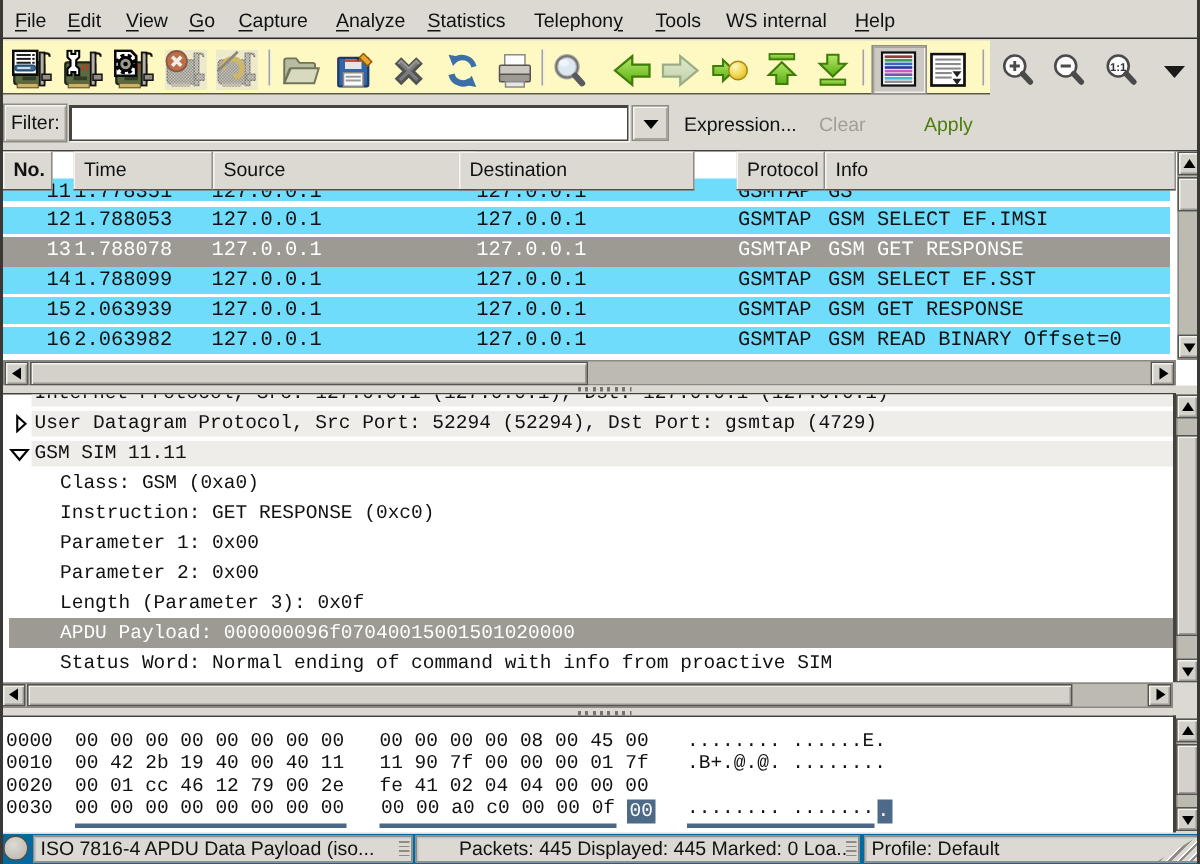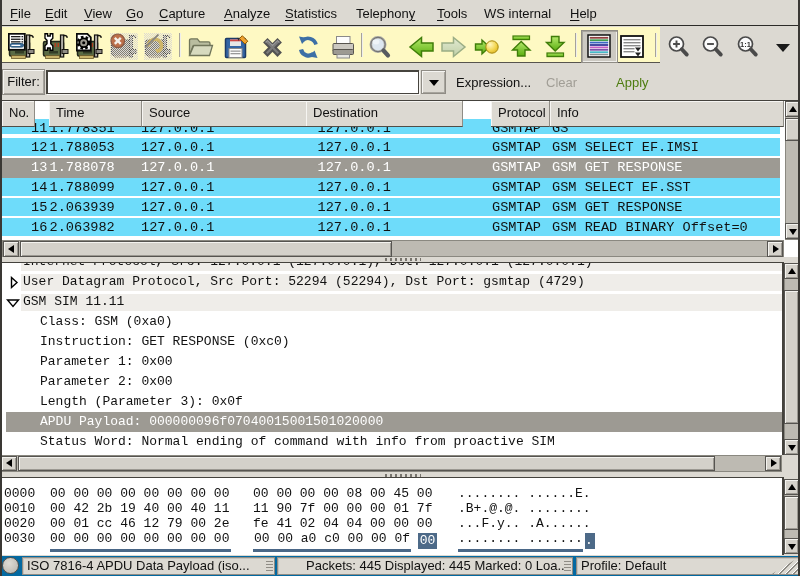--- a/index.html
+++ b/index.html
@@ -253,21 +253,21 @@
 </div>
 <div id="plist" class="abs">
   <div style="position:absolute; left:0px; top:0; width:780px; height:138px; overflow:hidden;">
     <div class="prow" style="top:18px; height:15px; box-shadow:none;"><i style="left:29px">11</i><i style="left:47.5px">1.778351</i><i style="left:139px">127.0.0.1</i><i style="left:315.5px">127.0.0.1</i><i style="left:490px">GSMTAP</i><i style="left:550px">GS</i></div>
     <div class="prow" style="top:37px;"><i style="left:29px">12</i><i style="left:47.5px">1.788053</i><i style="left:139px">127.0.0.1</i><i style="left:315.5px">127.0.0.1</i><i style="left:490px">GSMTAP</i><i style="left:550px">GSM SELECT EF.IMSI</i></div>
     <div class="prow" style="top:57px; background:#9d9a93; color:#fff; box-shadow:none;"><i style="left:29px">13</i><i style="left:47.5px">1.788078</i><i style="left:139px">127.0.0.1</i><i style="left:315.5px">127.0.0.1</i><i style="left:490px">GSMTAP</i><i style="left:550px">GSM GET RESPONSE</i></div>
     <div class="prow" style="top:77px;"><i style="left:29px">14</i><i style="left:47.5px">1.788099</i><i style="left:139px">127.0.0.1</i><i style="left:315.5px">127.0.0.1</i><i style="left:490px">GSMTAP</i><i style="left:550px">GSM SELECT EF.SST</i></div>
     <div class="prow" style="top:97px;"><i style="left:29px">15</i><i style="left:47.5px">2.063939</i><i style="left:139px">127.0.0.1</i><i style="left:315.5px">127.0.0.1</i><i style="left:490px">GSMTAP</i><i style="left:550px">GSM GET RESPONSE</i></div>
     <div class="prow" style="top:117px;"><i style="left:29px">16</i><i style="left:47.5px">2.063982</i><i style="left:139px">127.0.0.1</i><i style="left:315.5px">127.0.0.1</i><i style="left:490px">GSMTAP</i><i style="left:550px">GSM READ BINARY Offset=0</i></div>
   </div>
-  <div class="hcell" style="left:0px; width:33px;">No.</div>
+  <div class="hcell" style="left:0px; width:33px;font-weight:bold;">No.</div>
   <div class="hcell" style="left:47px; width:93px;">Time</div>
   <div class="hcell" style="left:140px; width:176px;">Source</div>
   <div class="hcell" style="left:304px; width:157px;">Destination</div>
   <div class="hcell" style="left:489px; width:59px;">Protocol</div>
   <div class="hcell" style="left:548px; width:234px;">Info</div>
 
   <div class="trough" style="left:783px; top:0px; width:16px; height:139px;"></div>
   <div class="sbtn" style="left:783px; top:0px; width:16px; height:16px;">
       <div class="tu"></div>
     </div>
@@ -321,21 +321,21 @@
   <div class="sbtn" style="left:765px; top:1px; width:16px; height:15px;">
       <div class="tr" style="top:2px;"></div>
     </div>
 </div>
 <div class="split" style="top:473px; height:4px;">
     <div class="dots"></div>
   </div>
 <div id="hpane" class="abs">
   <div class="hrow" style="top:8px;"><span style="left:2px">0000</span><span style="left:48px">00 00 00 00 00 00 00 00</span><span style="left:251px">00 00 00 00 08 00 45 00</span><span style="left:456px">........ ......E.</span></div>
   <div class="hrow" style="top:23px;"><span style="left:2px">0010</span><span style="left:48px">00 42 2b 19 40 00 40 11</span><span style="left:251px">11 90 7f 00 00 00 01 7f</span><span style="left:456px">.B+.@.@. ........</span></div>
-  <div class="hrow" style="top:38px;"><span style="left:2px">0020</span><span style="left:48px">00 01 cc 46 12 79 00 2e</span><span style="left:251px">fe 41 02 04 04 00 00 00</span><span style="left:456px">...F.y.. .A......</span></div>
+  <div class="hrow" style="top:38px;"><span style="left:2px">0020</span><span style="left:48px">00 01 cc 46 12 79 00 2e</span><span style="left:251px">fe 41 02 04 04 00 00 00</span></div>
   <div class="hrow" style="top:53px;"><span style="left:2px">0030</span><span style="left:48px">00 00 00 00 00 00 00 00</span><span style="left:252px">00 00 a0 c0 00 00 0f</span><span style="left:416px; top:2px; width:19px; height:16px; background:#4d6a88; color:#fff; text-align:center;">00</span><span style="left:456px">........ .......</span><span style="left:583px; top:2px; width:10px; height:16px; background:#4d6a88; color:#fff;">.</span></div>
   <div class="abs" style="left:48px; top:71px; width:181px; height:3px; background:#4a6787;"></div>
   <div class="abs" style="left:251px; top:71px; width:158px; height:3px; background:#4a6787;"></div>
   <div class="abs" style="left:456px; top:71px; width:125px; height:3px; background:#4a6787;"></div>
 </div>
 <div class="trough abs" style="left:784px; top:479px; width:15px; height:75px;"></div>
 <div class="sbtn abs" style="left:784px; top:479px; width:15px; height:16px;">
     <div class="tu"></div>
   </div>
 <div class="thumb abs" style="left:784px; top:496px; width:15px; height:34px;"></div>

